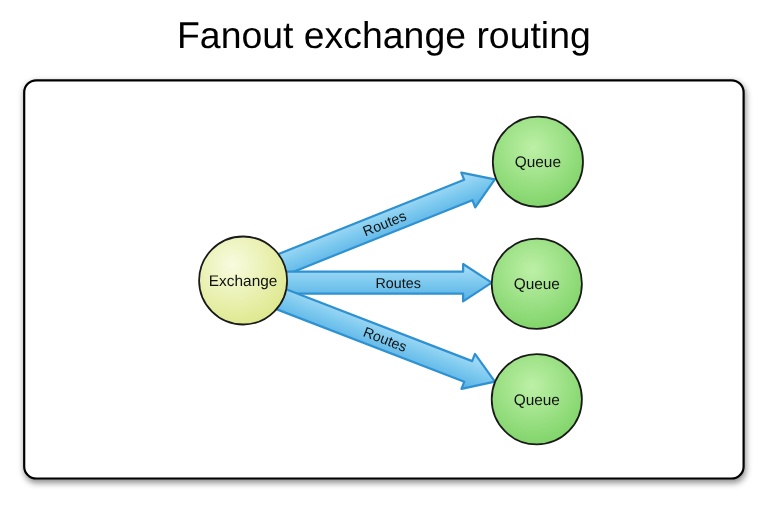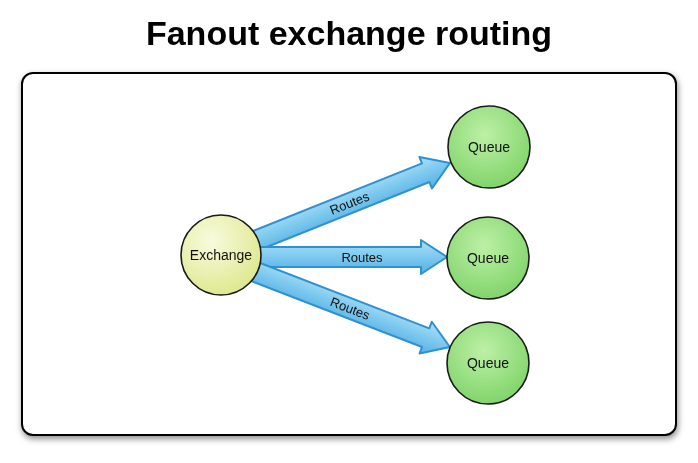--- a/index.html
+++ b/index.html
@@ -8,21 +8,21 @@
     background: #ffffff;
     font-family: "Liberation Sans", sans-serif;
     overflow: hidden;
   }
   .page { position: relative; width: 698px; height: 463px; }
   .title {
     position: absolute;
     top: 14px; left: 0; right: 0;
     text-align: center;
     font-size: 34px;
-    font-weight: 700;
+    font-weight: 400;
     color: #000000;
     letter-spacing: 0px;
   }
   .canvas {
     position: absolute;
     left: 21px; top: 72px;
     width: 656px; height: 364px;
     background: #ffffff;
     border: 2px solid #000000;
     border-radius: 12px;

